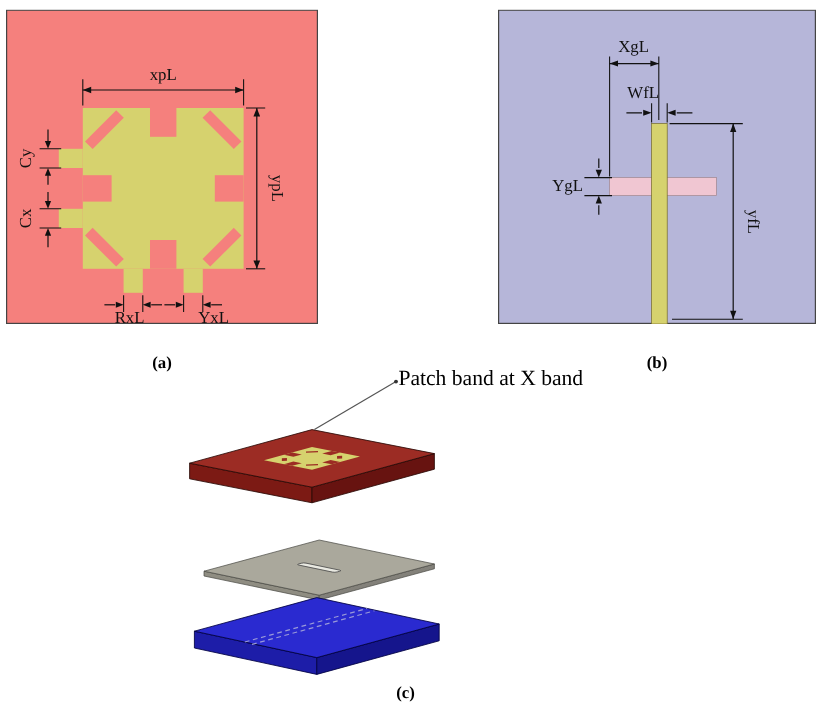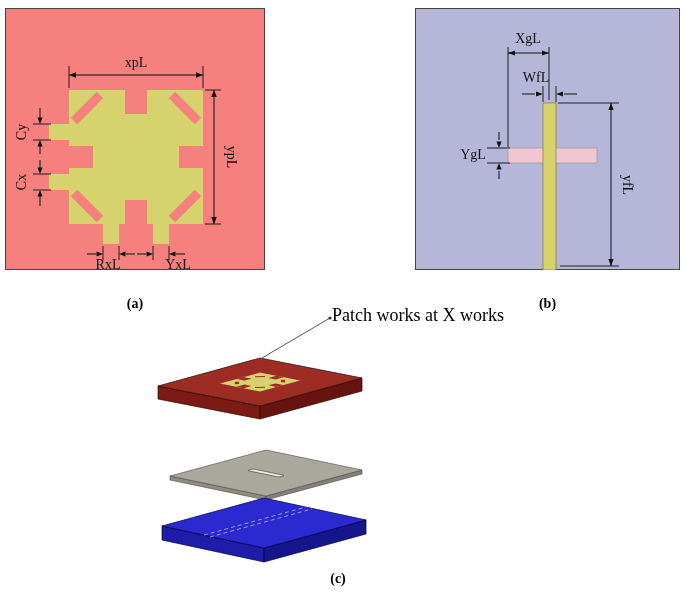--- a/index.html
+++ b/index.html
@@ -191,17 +191,17 @@
       <line x1="70" y1="197" x2="172" y2="169"></line>
     </g>
   </g>
 </svg>
 
 <svg class="panel" style="left:250px;top:310px" width="90" height="56" viewBox="0 0 90 56">
   <line x1="80" y1="8" x2="12" y2="48" stroke="#555" stroke-width="1"></line>
   <circle cx="80" cy="8" r="1.6" fill="#333"></circle>
 </svg>
 
-<div class="annotation" style="left:332px;top:305px">Patch works at X works</div>
+<div class="annotation" style="left:332px;top:305px">Patch band at X band</div>
 
 <div class="caption" style="left:5px;top:296px;width:260px">(a)</div>
 <div class="caption" style="left:415px;top:296px;width:265px">(b)</div>
 <div class="caption" style="left:278px;top:571px;width:120px">(c)</div>
 
 </body></html>

